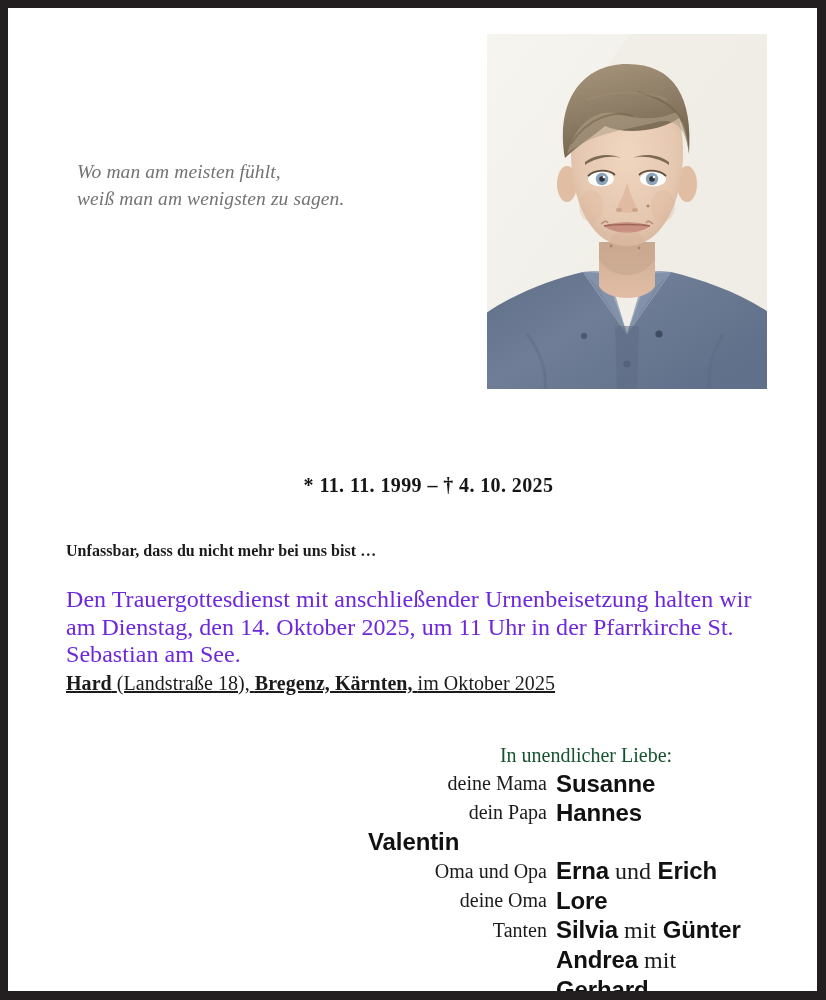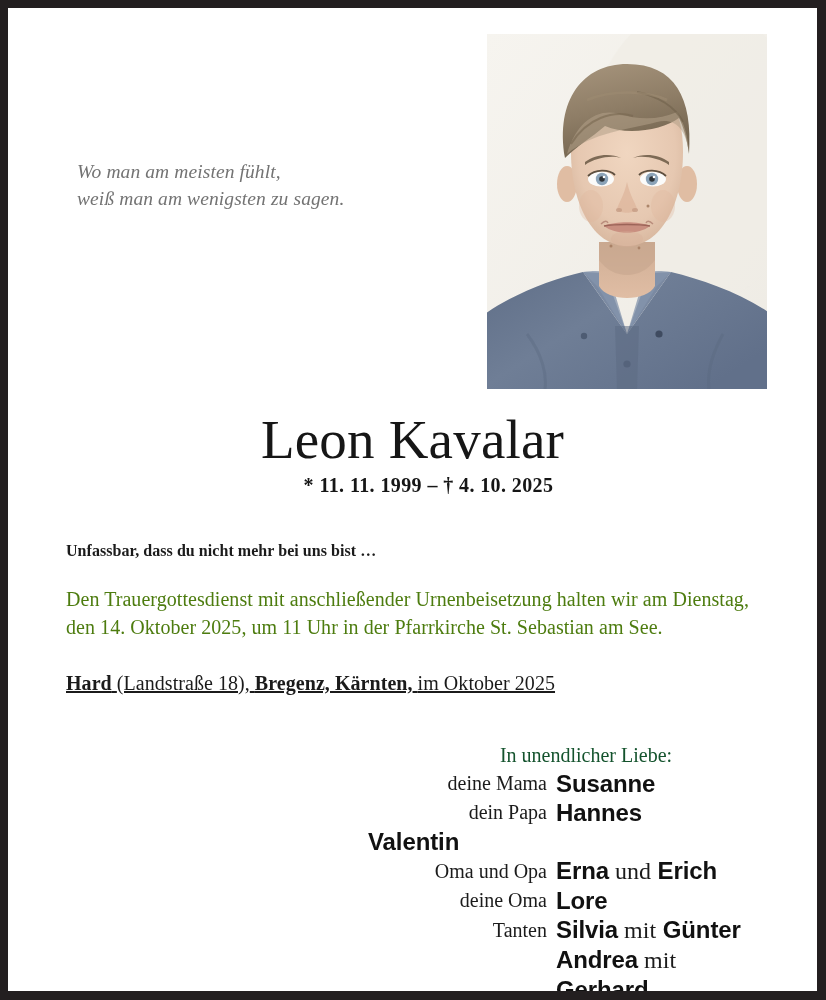--- a/index.html
+++ b/index.html
@@ -91,23 +91,23 @@
     font-size: 16px;
     font-weight: bold;
     color: #1b1b1b;
     letter-spacing: .05px;
   }
   #body-para {
     position: absolute;
     left: 58px;
     top: 578px;
     width: 712px;
-    font-size: 20px;
+    font-size: 24px;
     line-height: 27.5px;
-    color: #4d7c0f;
+    color: #6d28d9;
     letter-spacing: .05px;
   }
   #place-line {
     position: absolute;
     left: 58px;
     top: 662px;
     font-size: 20px;
     line-height: 27px;
     color: #1b1b1b;
     letter-spacing: .05px;
@@ -251,21 +251,20 @@
 
         <ellipse cx="104" cy="172" rx="12" ry="16" fill="#dfb79d" opacity=".35"></ellipse>
         <ellipse cx="176" cy="172" rx="12" ry="16" fill="#dfb79d" opacity=".35"></ellipse>
         <ellipse cx="140" cy="205" rx="16" ry="8" fill="#d8b097" opacity=".35"></ellipse>
         <circle cx="161" cy="172" r="1.5" fill="#9d7458" opacity=".8"></circle>
         <circle cx="124" cy="212" r="1.5" fill="#9d7458" opacity=".75"></circle>
         <circle cx="152" cy="214" r="1.4" fill="#9d7458" opacity=".7"></circle>
       </svg>
     </div>
 
-    <div id="name">Leon Kavalar</div>
     <div id="dates">* 11. 11. 1999 – † 4. 10. 2025</div>
 
     <div id="headline">Unfassbar, dass du nicht mehr bei uns bist …</div>
     <div id="body-para">Den Trauergottesdienst mit anschließender Urnenbeisetzung halten wir am Dienstag, den 14. Oktober 2025, um 11 Uhr in der Pfarrkirche St. Sebastian am See.</div>
 
     <div id="place-line">
       <b>Hard</b>
       <span>(Landstraße 18),</span>
       <b>Bregenz, Kärnten,</b>
       <span>im Oktober 2025</span>

